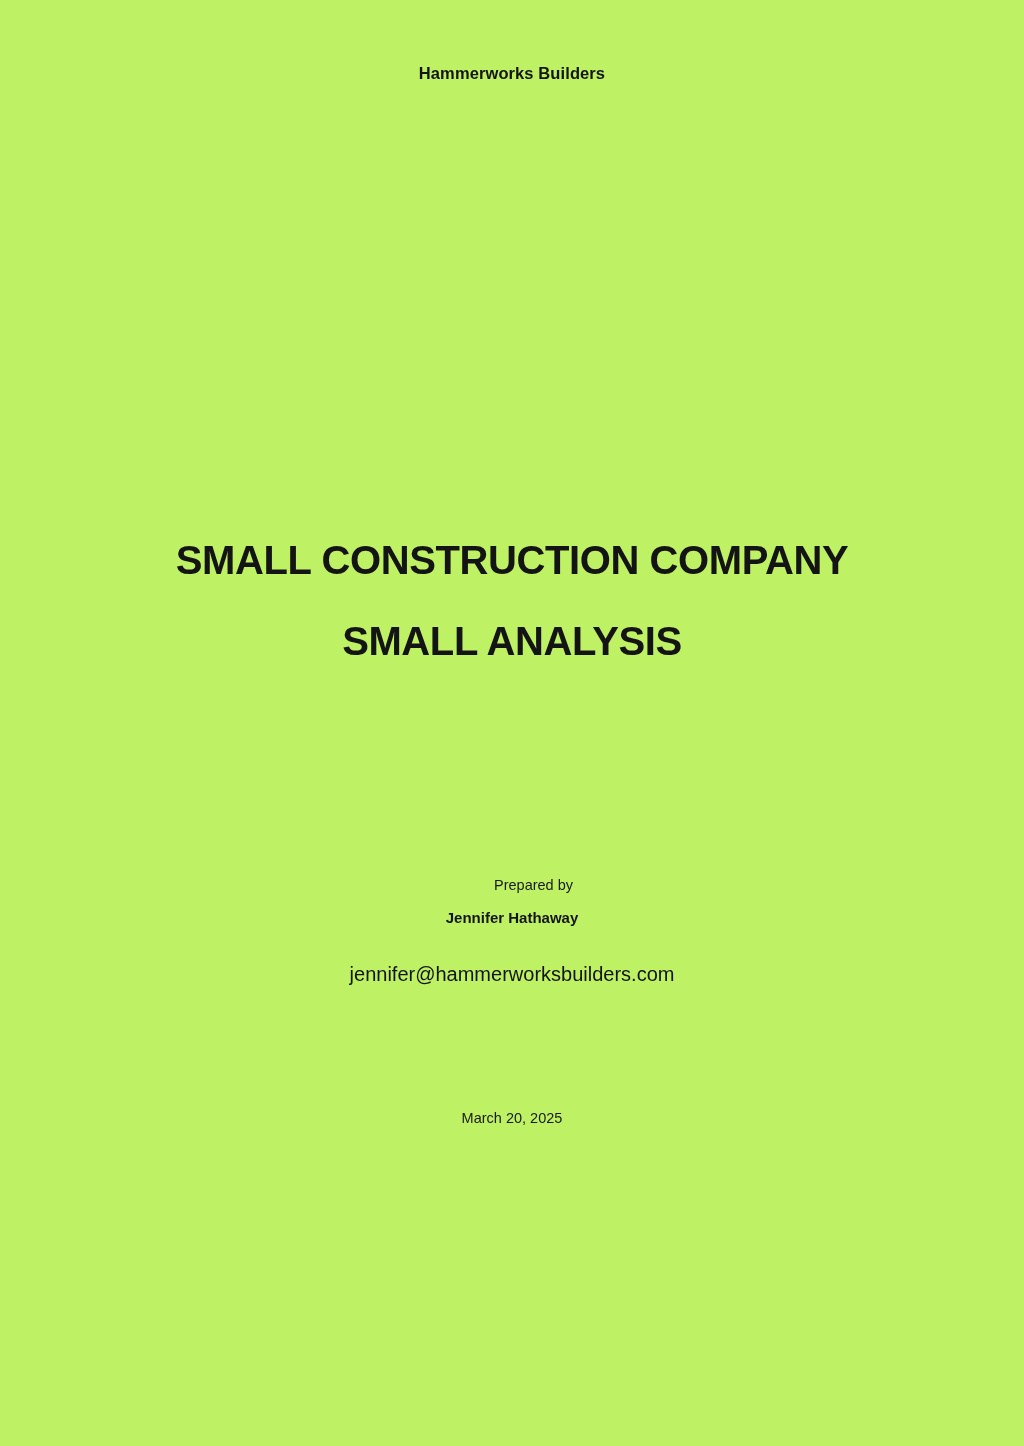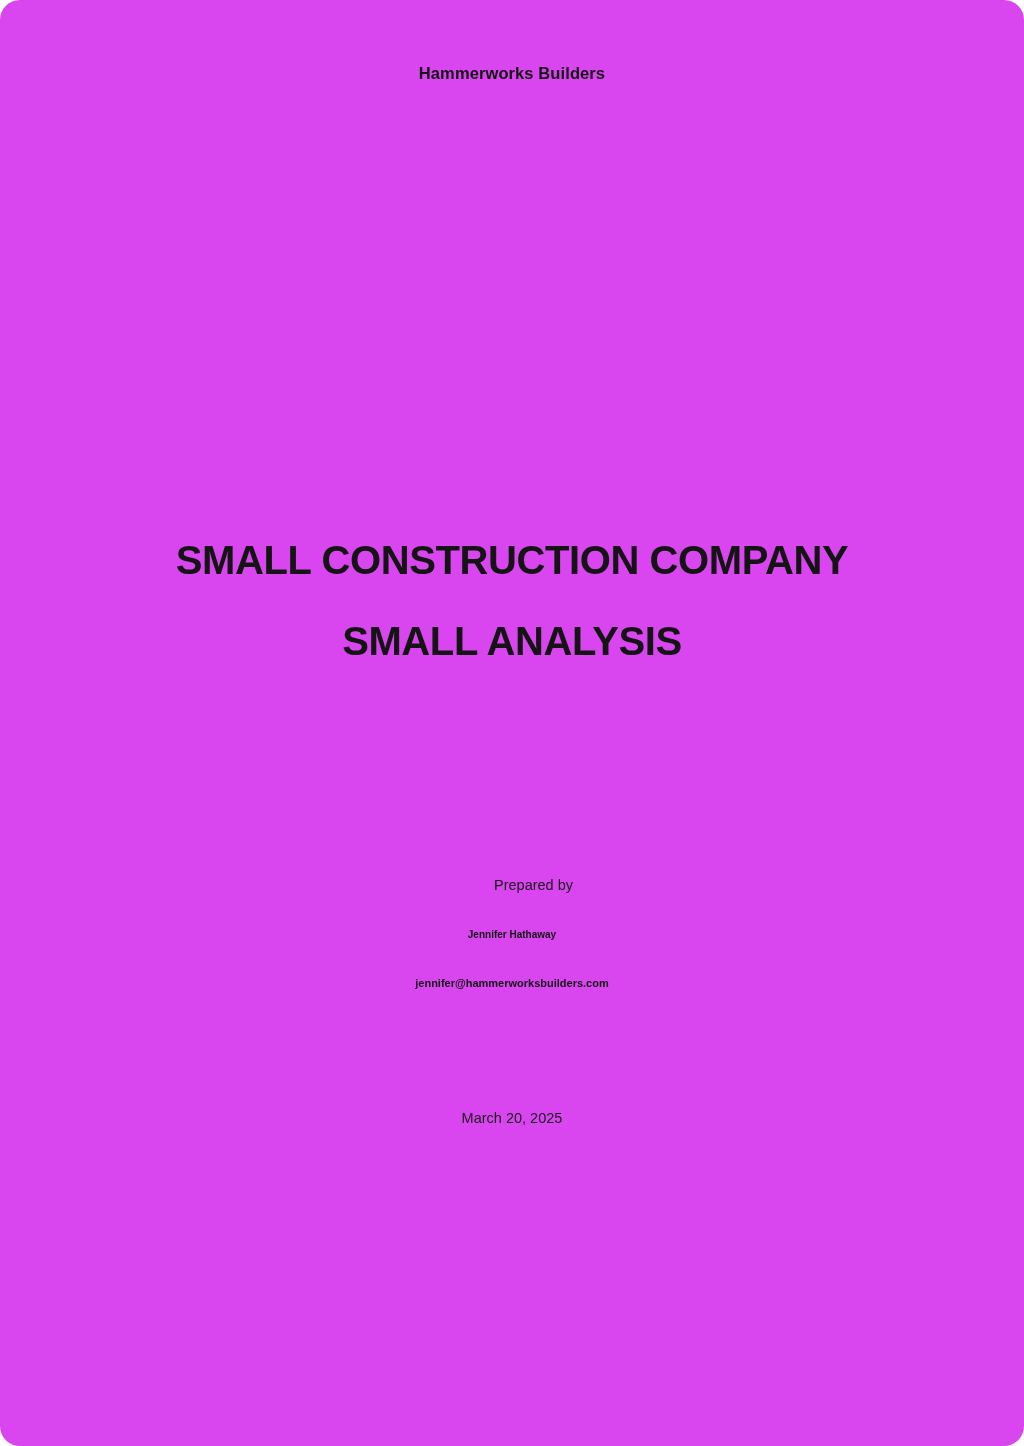--- a/index.html
+++ b/index.html
@@ -13,23 +13,22 @@
     font-family: "Liberation Sans", sans-serif;
     color: #1a1a1a;
     -webkit-font-smoothing: antialiased;
   }
 
   .page {
     position: relative;
     width: 1024px;
     height: 1446px;
     box-sizing: border-box;
-    background: #d946ef;
+    background: #bef264;
     overflow: hidden;
-    border-radius: 20px;
   }
 
   .company-name {
     position: absolute;
     top: 64px;
     left: 0;
     width: 100%;
     text-align: center;
     font-size: 16.5px;
     font-weight: bold;
@@ -66,30 +65,30 @@
   }
 
   .prepared-label {
     font-size: 14.5px;
     font-weight: normal;
     color: #1a1a1a;
     margin-left: 43px;
   }
 
   .author-name {
-    margin-top: 36px;
-    font-size: 10px;
+    margin-top: 16px;
+    font-size: 15px;
     font-weight: bold;
     color: #141414;
   }
 
   .author-email {
     margin-top: 37px;
-    font-size: 11px;
-    font-weight: bold;
+    font-size: 20px;
+    font-weight: normal;
     color: #141414;
   }
 
   .doc-date {
     position: absolute;
     top: 1101px;
     left: 0;
     width: 100%;
     text-align: center;
     font-size: 14.5px;

